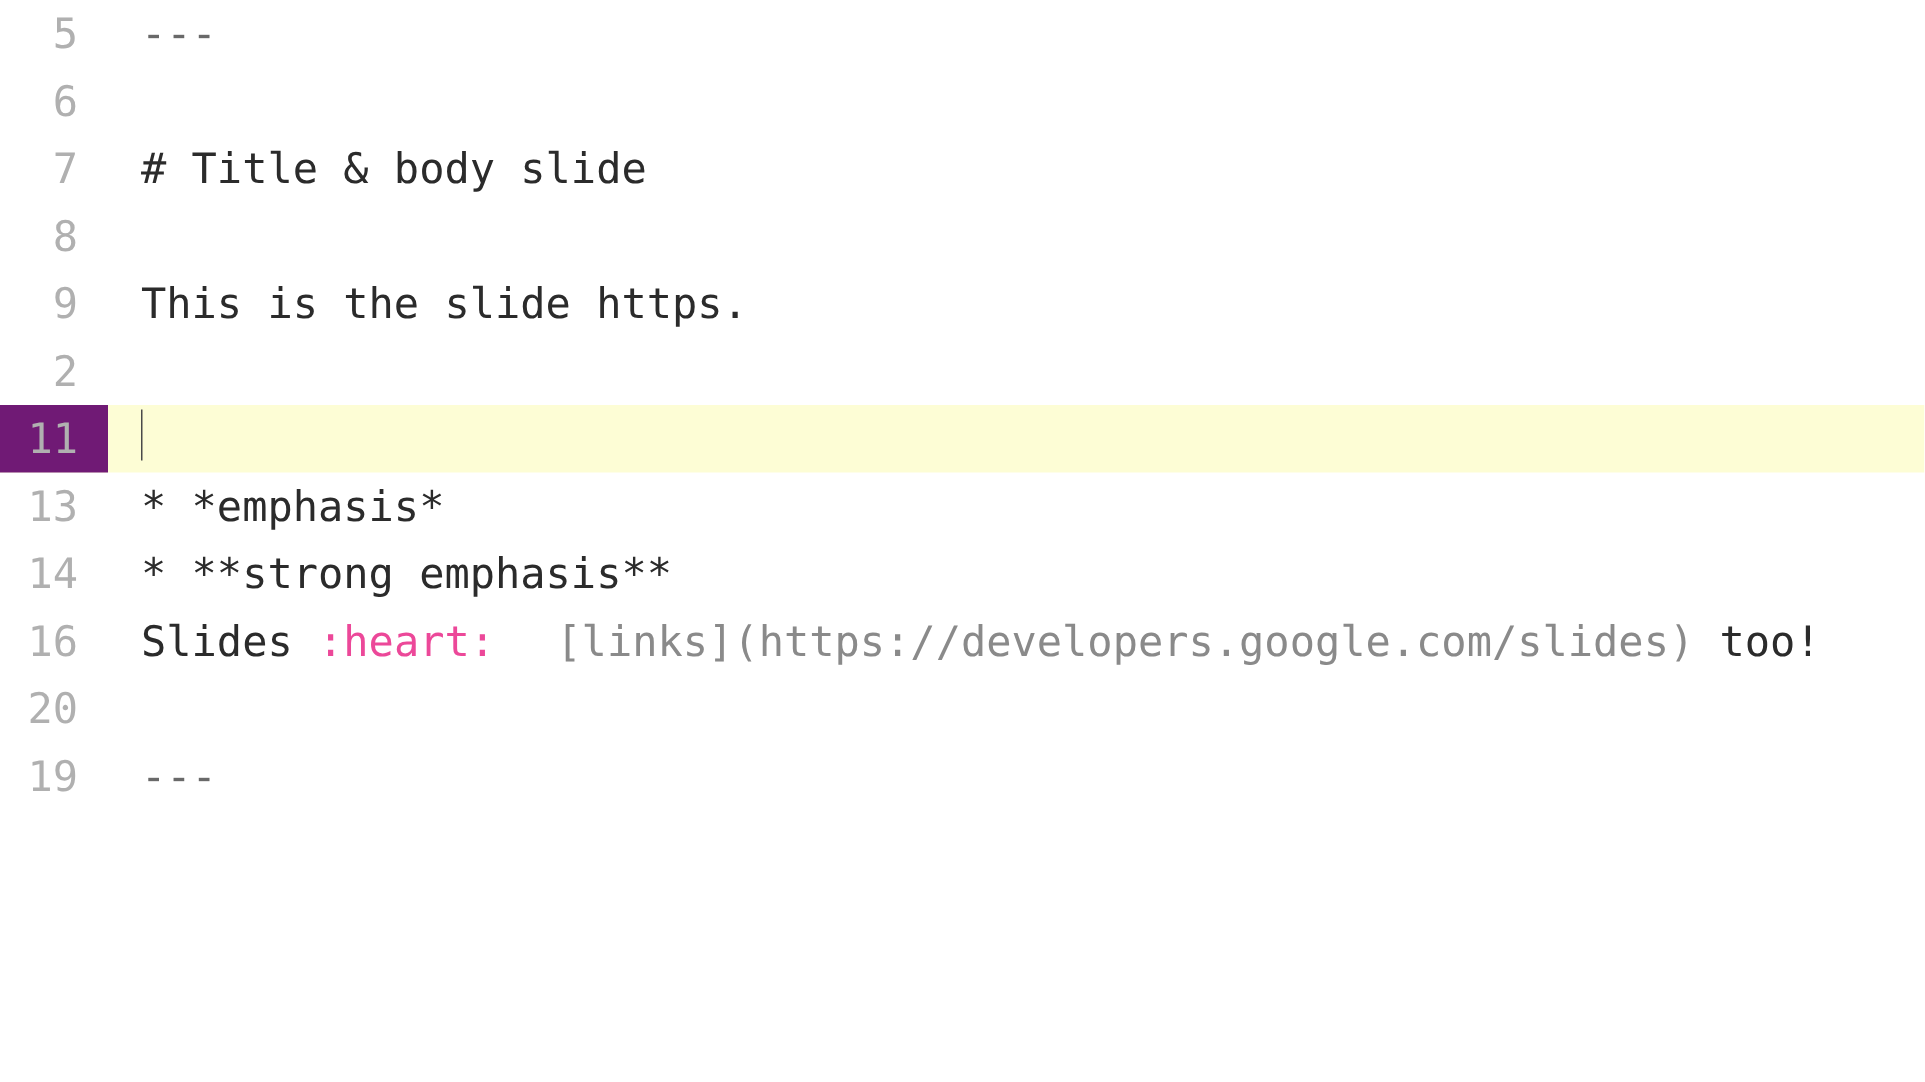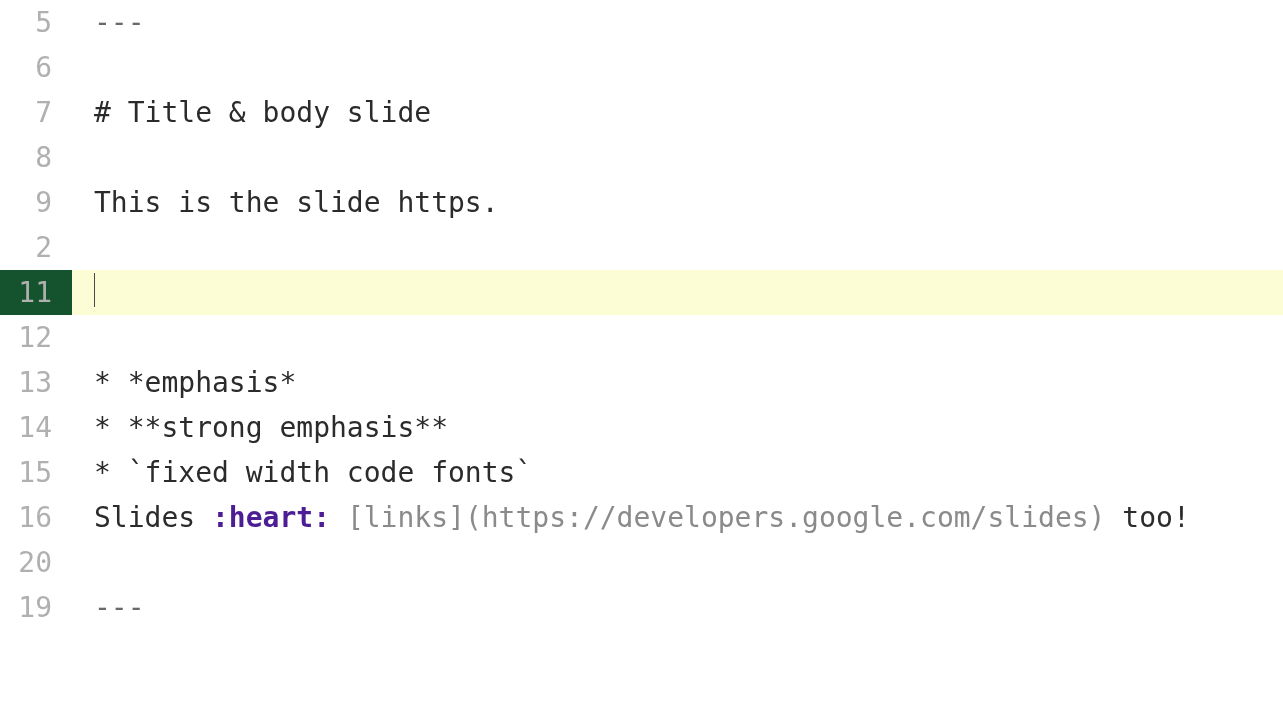--- a/index.html
+++ b/index.html
@@ -32,45 +32,43 @@
   }
   .code {
     flex: 1;
     padding-left: 22px;
     color: #2b2b2b;
   }
   .line.current {
     background: #fdfdd5;
   }
   .line.current .gutter {
-    background: #14532d;
+    background: #701a75;
     text-align: right;
   }
   .delim { color: #696969; }
-  .emoji { color: #4c1d95; font-weight: bold; }
-  .link  { color: #8a8a8a; }
+  .emoji { color: #ec4899; }
+  .link  { color: #8a8a8a; margin-left: 24px; }
   .caret {
     display: inline-block;
     width: 0;
     border-left: 1.5px solid #4a4a4a;
     height: 34px;
     vertical-align: -5px;
   }
 </style>
 </head>
 <body>
 
 <div class="editor">
     <div class="line"><div class="gutter">5</div><div class="code"><span class="delim">---</span></div></div>
     <div class="line"><div class="gutter">6</div><div class="code"></div></div>
     <div class="line"><div class="gutter">7</div><div class="code"><span># Title &amp; body slide</span></div></div>
     <div class="line"><div class="gutter">8</div><div class="code"></div></div>
     <div class="line"><div class="gutter">9</div><div class="code"><span>This is the slide https.</span></div></div>
     <div class="line"><div class="gutter">2</div><div class="code"></div></div>
     <div class="line current"><div class="gutter">11</div><div class="code"><span class="caret"></span></div></div>
-    <div class="line"><div class="gutter">12</div><div class="code"></div></div>
     <div class="line"><div class="gutter">13</div><div class="code"><span>* *emphasis*</span></div></div>
     <div class="line"><div class="gutter">14</div><div class="code"><span>* **strong emphasis**</span></div></div>
-    <div class="line"><div class="gutter">15</div><div class="code"><span>* `fixed width code fonts`</span></div></div>
     <div class="line"><div class="gutter">16</div><div class="code"><span>Slides </span><span class="emoji">:heart:</span><span> </span><span class="link">[links](https://developers.google.com/slides)</span><span> too!</span></div></div>
     <div class="line"><div class="gutter">20</div><div class="code"></div></div>
     <div class="line"><div class="gutter">19</div><div class="code"><span class="delim">---</span></div></div>
   </div>
 
 </body></html>

